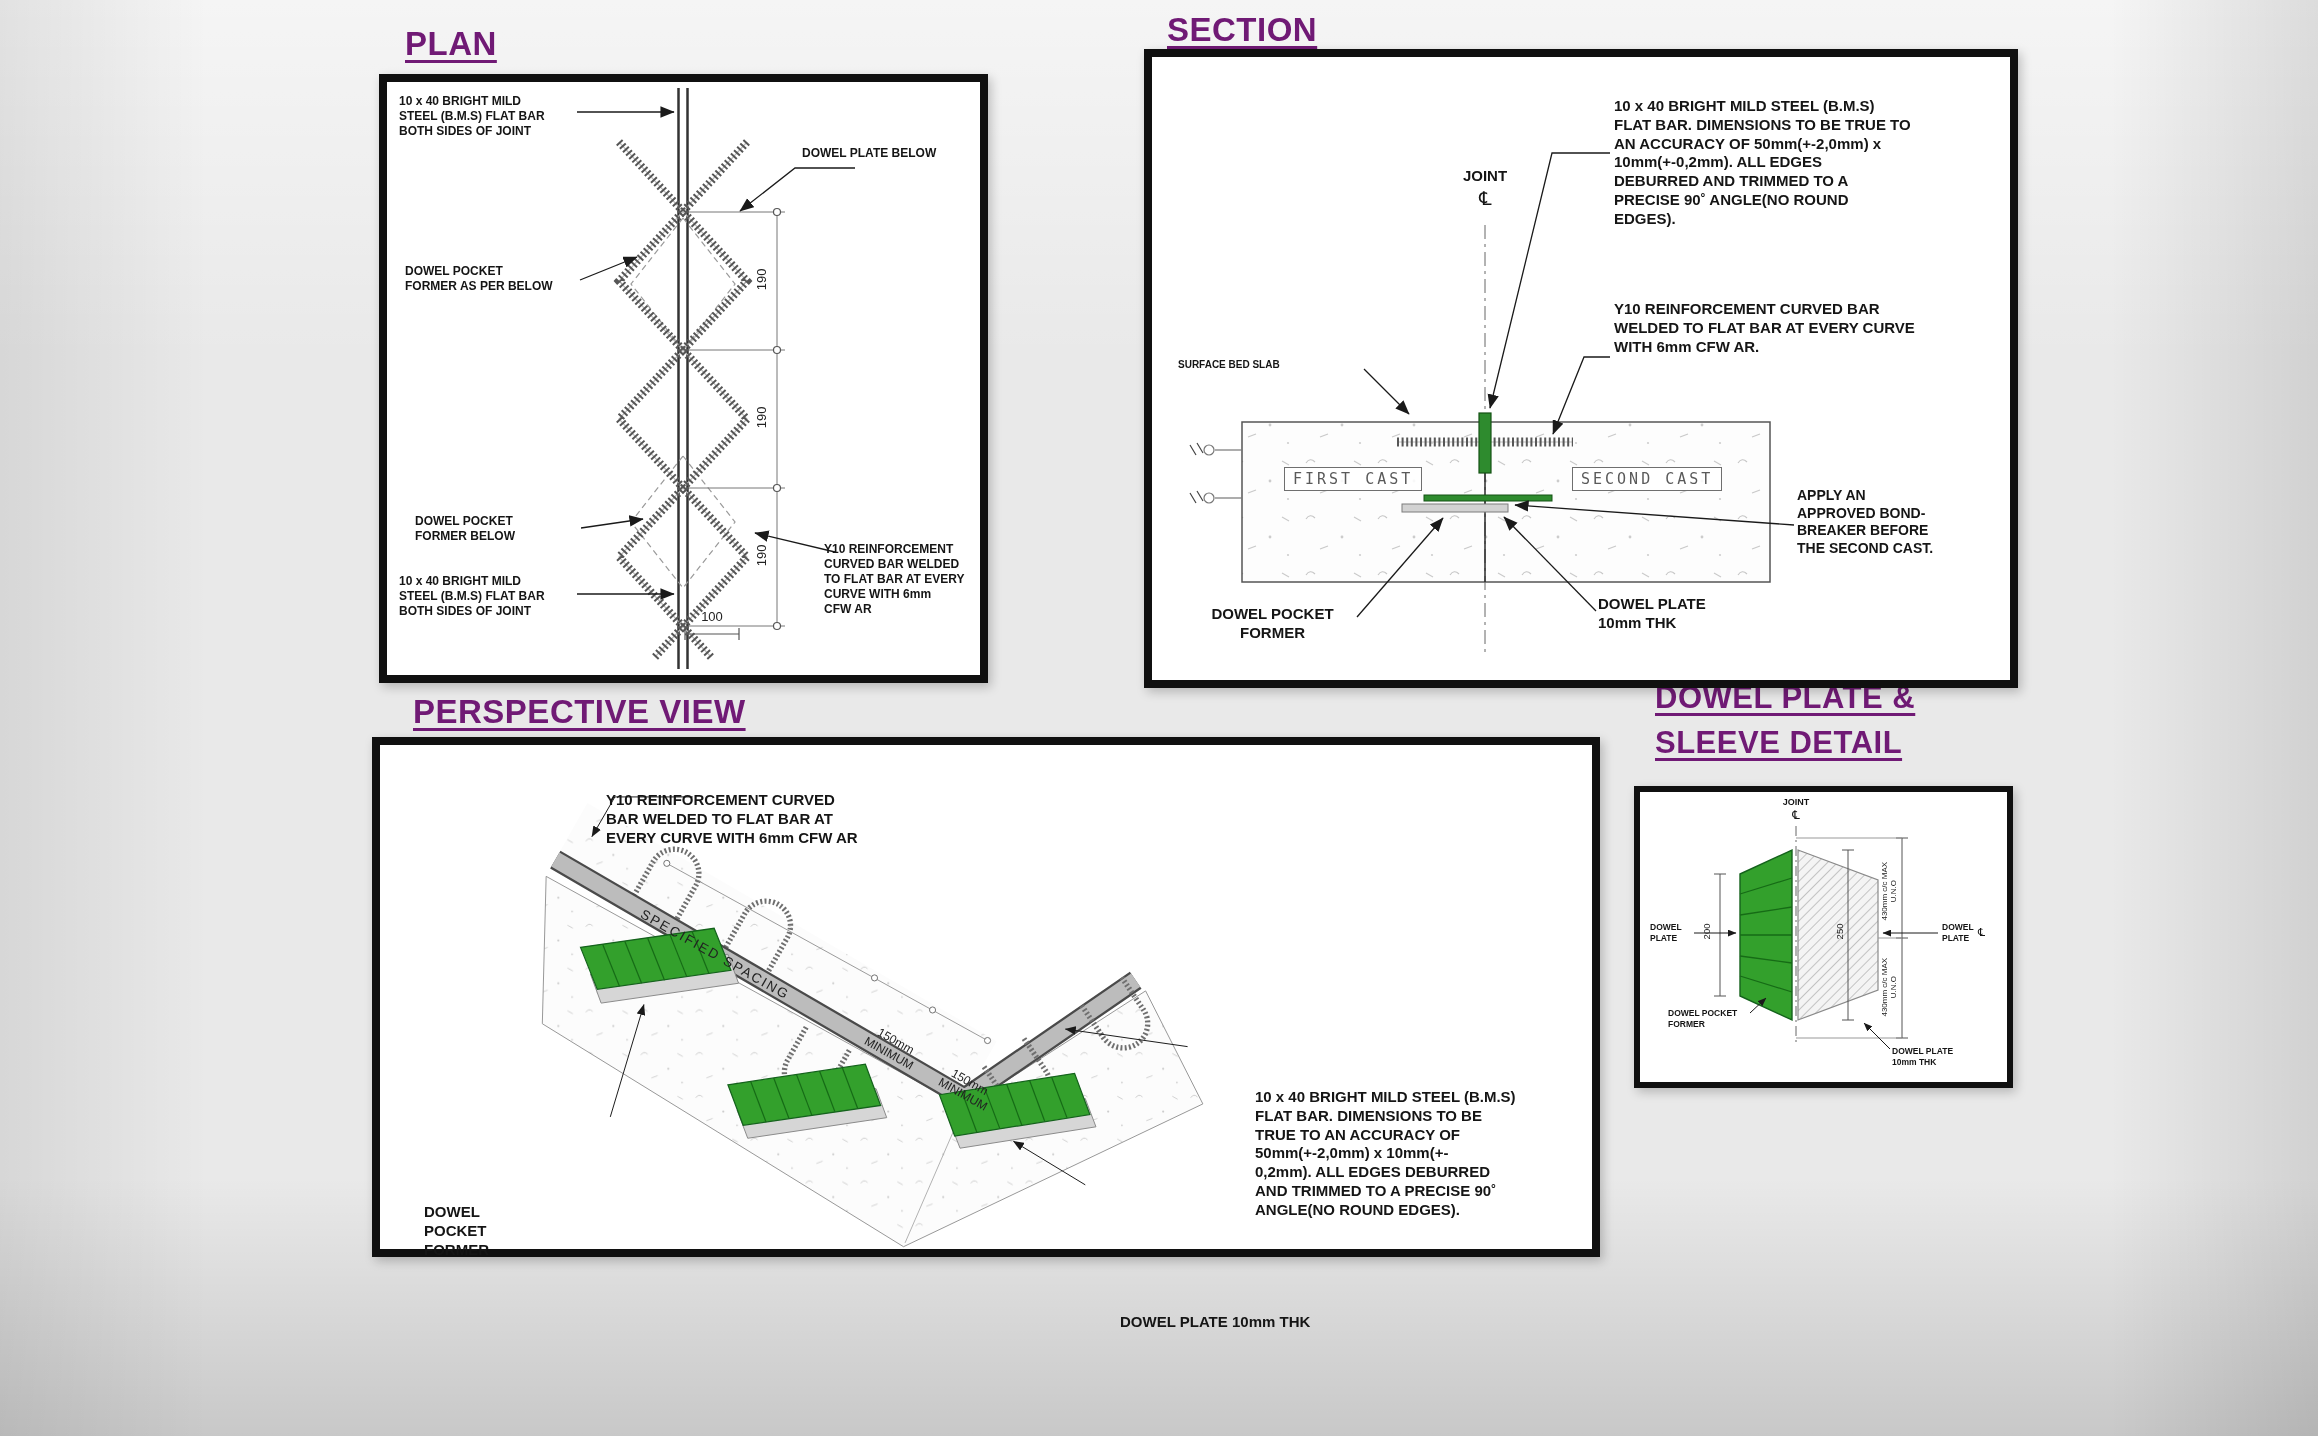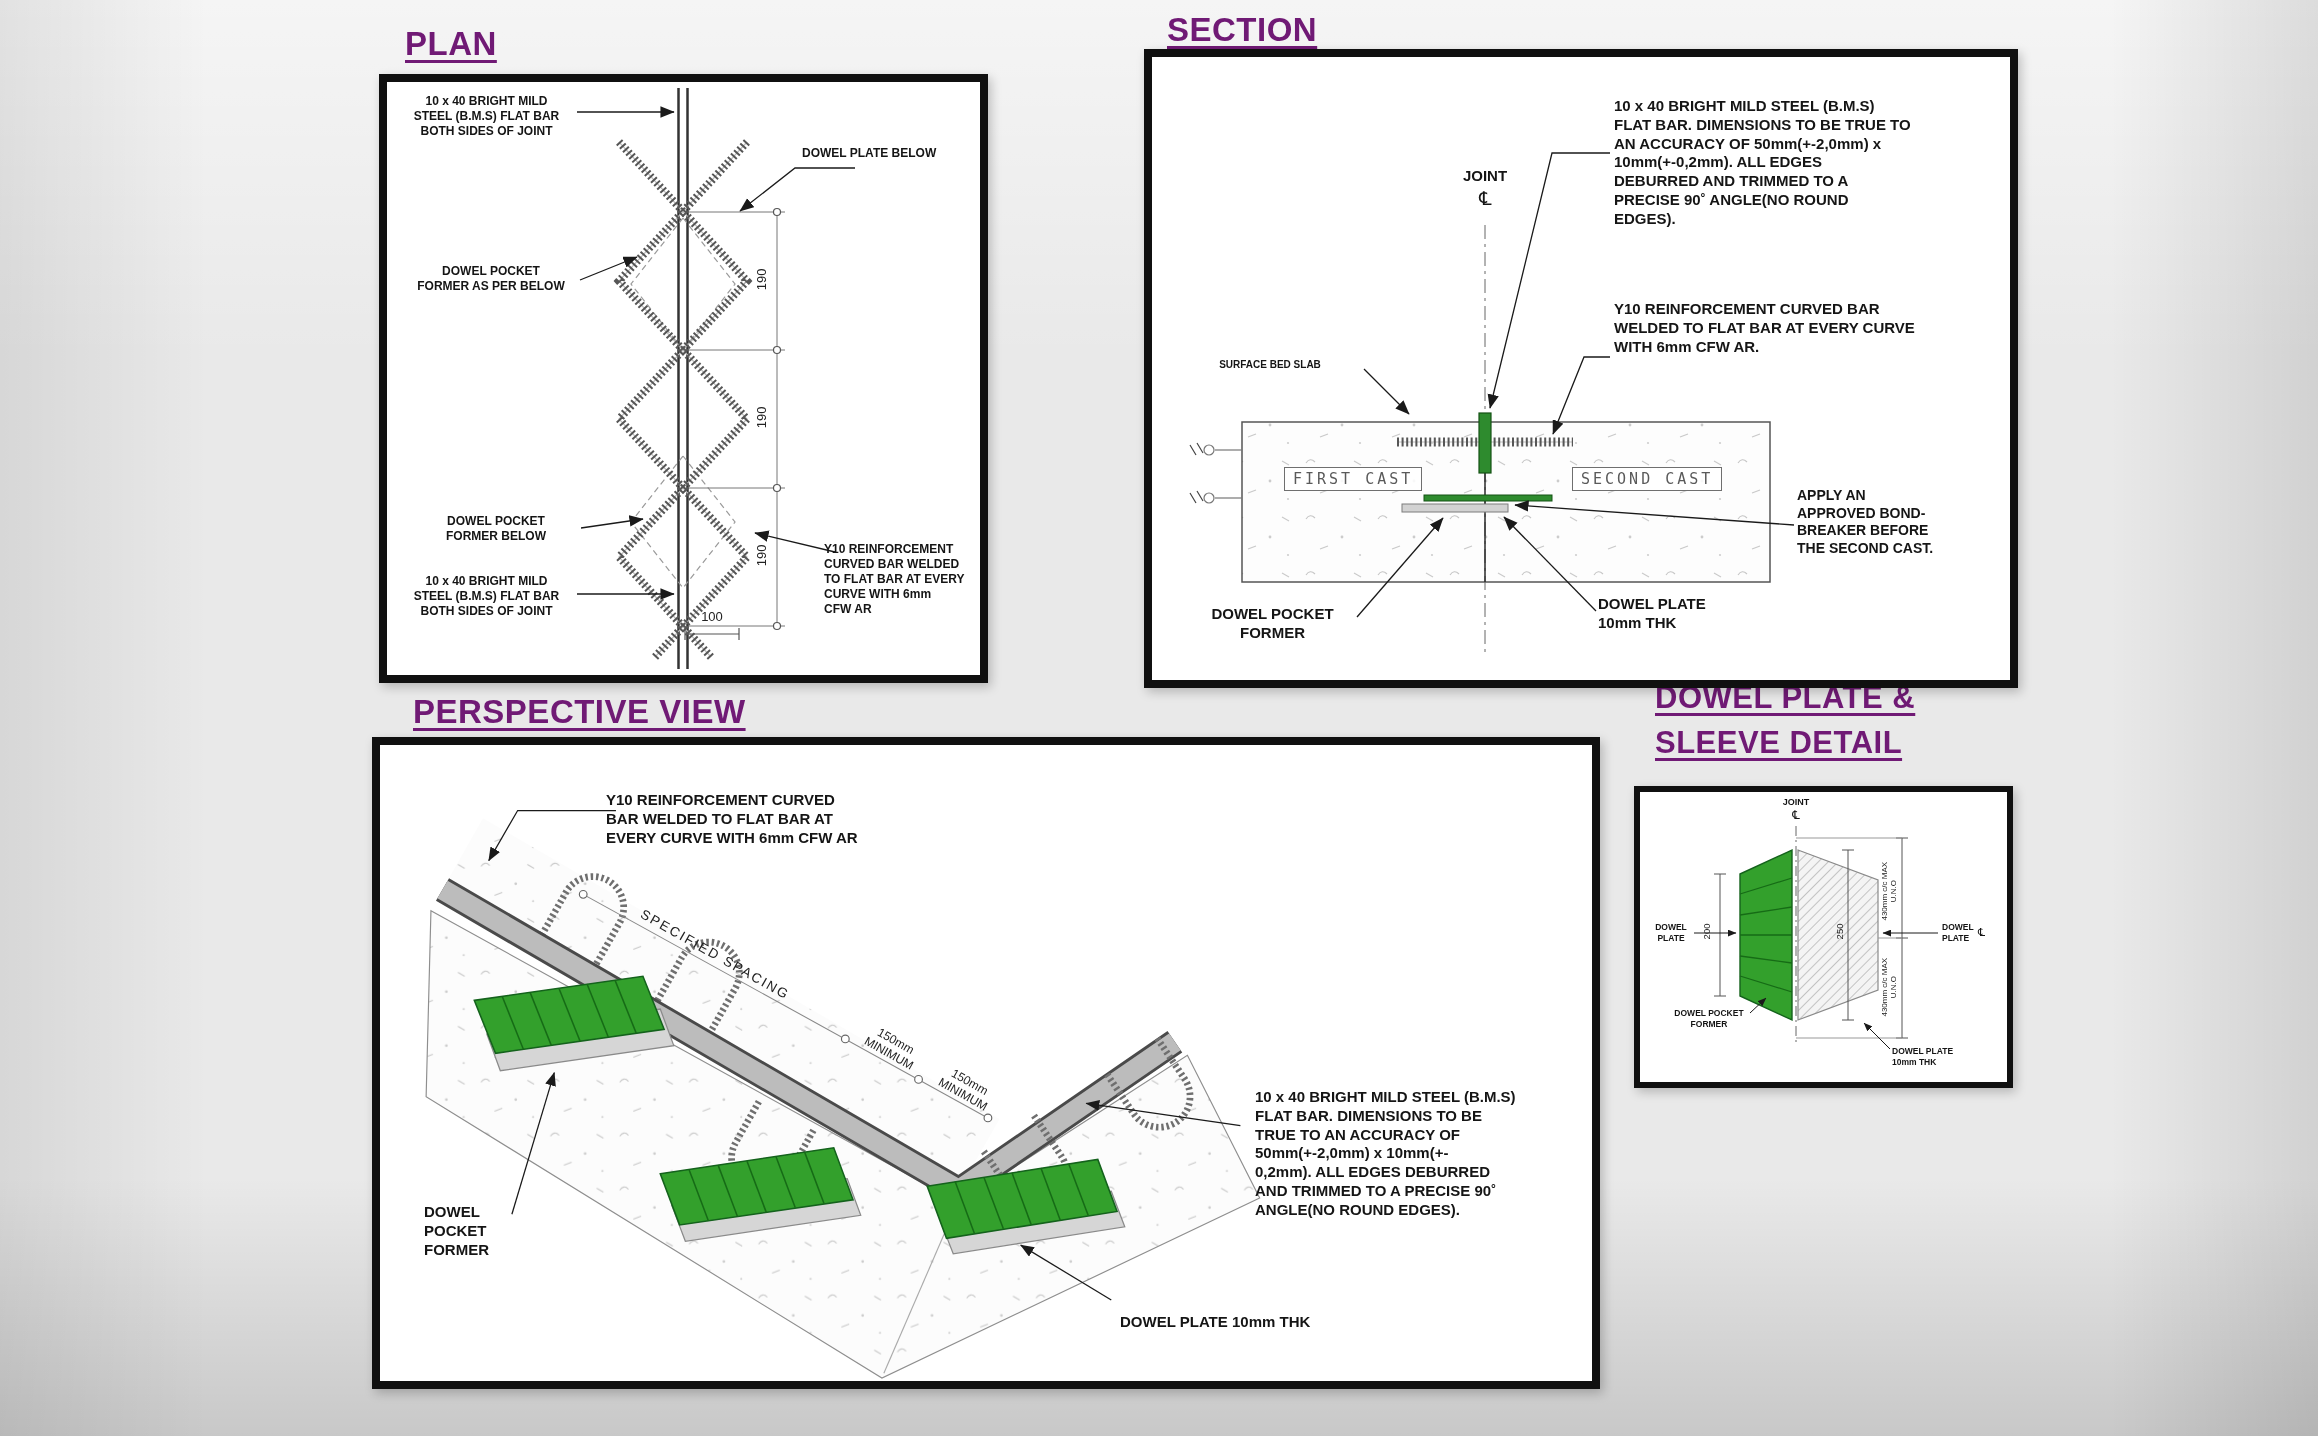--- a/index.html
+++ b/index.html
@@ -10,21 +10,21 @@
       linear-gradient(90deg, rgba(0,0,0,.08), rgba(255,255,255,0) 9%, rgba(255,255,255,0) 91%, rgba(0,0,0,.10)),
       linear-gradient(180deg, rgba(255,255,255,.55), rgba(255,255,255,0) 25%, rgba(0,0,0,0) 82%, rgba(0,0,0,.14));
   }
   .title { position:absolute; font-weight:800; font-size:33px; letter-spacing:.5px; color:#701a75;
            text-decoration:underline; text-decoration-thickness:3px; text-underline-offset:5px;
            white-space:pre-line; line-height:1.45; }
   .panel { position:absolute; background:#ffffff; border:8px solid #101010; box-shadow:3px 4px 10px rgba(0,0,0,.22); }
   .panel.small { border-width:6px; }
   .panel svg { position:absolute; inset:0; width:100%; height:100%; }
   .lbl { position:absolute; font-weight:700; color:#151515; white-space:pre-line; line-height:1.25; }
-  .r { text-align:center; } .c { text-align:center; }
+  .r { text-align:left; } .c { text-align:center; }
   .dim { position:absolute; font-weight:400; color:#222; white-space:pre-line; text-align:center; line-height:1.15; }
   .cl { font-family:"DejaVu Sans",sans-serif; font-weight:400; }
   .cast { position:absolute; font-family:"DejaVu Sans Mono",monospace; font-size:15px; letter-spacing:3px;
           color:#5a5a5a; border:1.6px solid #6f6f6f; padding:2px 8px; background:rgba(255,255,255,.85); white-space:nowrap; }
 </style>
 </head>
 <body>
 
 <div class="bgfx"></div>
 
@@ -178,21 +178,21 @@
   <div class="lbl" style="left:645px; top:430px; width:198px; font-size:14px;">APPLY AN
 APPROVED BOND-
 BREAKER BEFORE
 THE SECOND CAST.</div>
   <div class="lbl c" style="left:38px; top:548px; width:165px; font-size:15px;">DOWEL POCKET
 FORMER</div>
   <div class="lbl" style="left:446px; top:538px; width:160px; font-size:15px;">DOWEL PLATE
 10mm THK</div>
 </div>
 
-<div class="panel" style="left:372px; top:737px; width:1228px; height:652px;">
+<div class="panel" style="left:372px; top:737px; width:1228px; height:520px;">
   <svg viewBox="0 0 1212 660">
     <defs>
       <marker id="mV" viewBox="0 0 10 8" markerWidth="11" markerHeight="9" refX="9.5" refY="4" orient="auto-start-reverse">
         <path d="M0 0 L10 4 L0 8 Z" fill="#1a1a1a"></path>
       </marker>
       <pattern id="conc2" width="72" height="56" patternUnits="userSpaceOnUse">
         <rect width="72" height="56" fill="#fcfcfc"></rect>
         <path d="M10 14 q4 -6 9 -1" stroke="#c6c6c6" fill="none" stroke-width="1.1"></path>
         <circle cx="46" cy="32" r="1.4" fill="#cccccc"></circle>
         <path d="M58 12 l7 4" stroke="#c9c9c9" stroke-width="1.1"></path>

